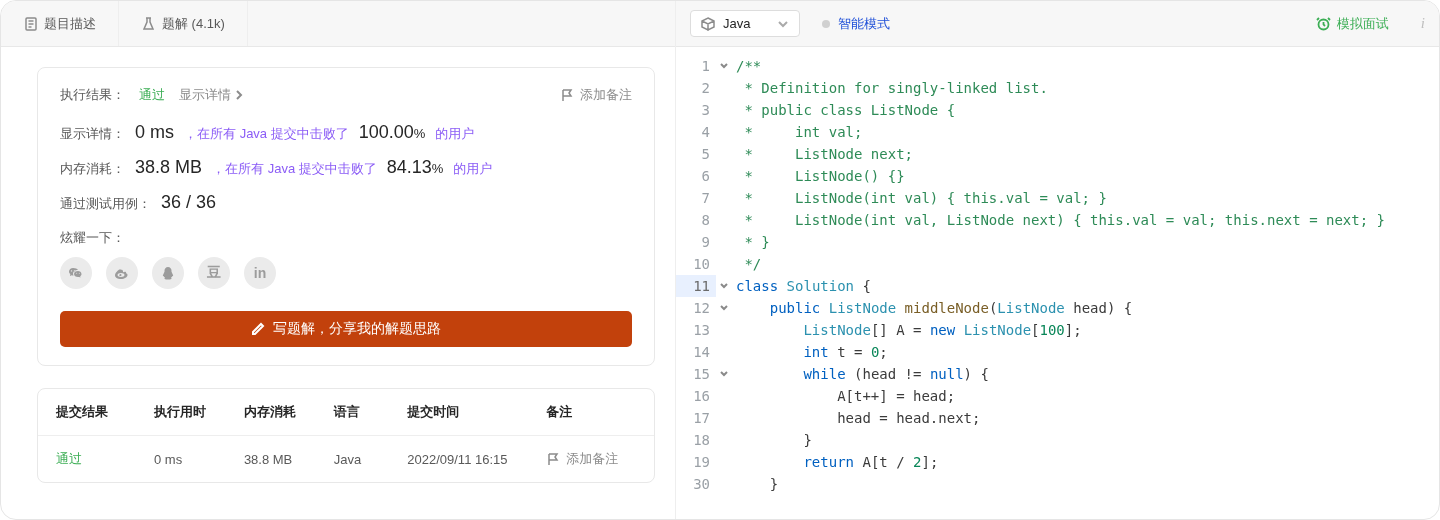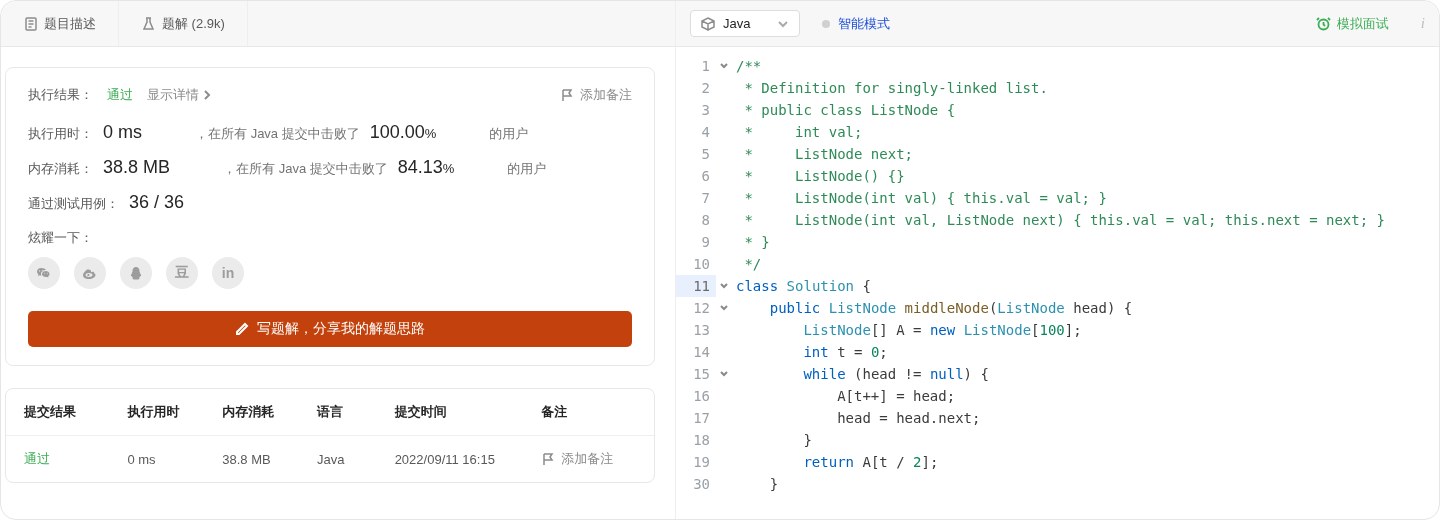--- a/index.html
+++ b/index.html
@@ -9,34 +9,34 @@
   .right-pane { flex: 1; display: flex; flex-direction: column; min-width: 0; }
 
   
   .tabbar { display: flex; background: #f7f7f7; border-bottom: 1px solid #e8e8e8; height: 46px; }
   .tab { display: flex; align-items: center; gap: 6px; padding: 0 22px; color: #595959; cursor: pointer; border-right: 1px solid #eee; }
   .tab svg { width: 15px; height: 15px; fill: none; stroke: #8c8c8c; stroke-width: 1.5; }
   .tab.active { background: #fff; color: #262626; font-weight: 500; }
   .tab.active svg { stroke: #262626; }
 
   
-  .content { padding: 20px 20px 10px 4px; overflow: auto; }
+  .content { padding: 20px 20px 10px 36px; overflow: auto; }
   .card { border: 1px solid #e8e8e8; border-radius: 8px; padding: 18px 22px; margin-bottom: 22px; }
   .result-row { display: flex; align-items: center; justify-content: space-between; margin-bottom: 18px; }
   .result-left { display: flex; align-items: center; gap: 14px; }
   .label { color: #595959; }
   .pass-badge { color: #3CAE55; font-weight: 500; }
   .link { color: #8c8c8c; display: inline-flex; align-items: center; gap: 2px; cursor: pointer; }
   .link svg { width: 12px; height: 12px; stroke: #8c8c8c; fill: none; stroke-width: 2; }
   .add-note { color: #8c8c8c; display: inline-flex; align-items: center; gap: 6px; cursor: pointer; }
   .add-note svg { width: 14px; height: 14px; stroke: #8c8c8c; fill: none; stroke-width: 1.5; }
 
   .metric-line { display: flex; align-items: baseline; gap: 10px; margin-bottom: 14px; font-size: 13px; }
   .metric-line .big { font-size: 18px; font-weight: 500; color: #262626; }
-  .metric-line .gray { color: #737373; margin-left: 43px; }
+  .metric-line .gray { color: #8b5cf6; }
   .metric-line .pct { font-size: 18px; font-weight: 500; color: #262626; }
   .metric-line .sm { font-size: 13px; }
 
   .share-label { color: #595959; margin-top: 16px; margin-bottom: 10px; }
   .share-icons { display: flex; gap: 14px; margin-bottom: 22px; }
   .circle { width: 32px; height: 32px; border-radius: 50%; background: #ebebeb; color: #9c9c9c; display: flex; align-items: center; justify-content: center; cursor: pointer; font-size:14px; font-weight:600; }
   .circle svg { width: 16px; height: 16px; fill: #9c9c9c; }
 
   .big-btn { width: 100%; background: #c2410c; color: #fff; border: none; border-radius: 5px; height: 36px; display: flex; align-items: center; justify-content: center; gap: 8px; cursor: pointer; font-size: 14px; }
   .big-btn svg { width: 14px; height: 14px; stroke: #fff; fill: none; stroke-width: 2; }
@@ -92,21 +92,21 @@
             <line x1="5.5" y1="8" x2="10.5" y2="8"></line>
             <line x1="5.5" y1="11" x2="8.5" y2="11"></line>
           </svg>
         <span>题目描述</span>
       </div>
       <div class="tab">
         <svg>
             <path d="M6 2v4L3 13h9L9 6V2"></path>
             <line x1="5" y1="2" x2="10" y2="2"></line>
           </svg>
-        <span>题解 (2.9k)</span>
+        <span>题解 (4.1k)</span>
       </div>
     </div>
 
     <div class="content">
       <div class="card">
         <div class="result-row">
           <div class="result-left">
             <span class="label">执行结果：</span>
             <span class="pass-badge">通过</span>
             <span class="link">
@@ -118,21 +118,21 @@
           </div>
           <span class="add-note">
             <svg>
                 <path d="M3 2v11M3 2h8l-2 3 2 3H3"></path>
               </svg>
             <span>添加备注</span>
           </span>
         </div>
 
         <div class="metric-line">
-          <span class="label">执行用时：</span>
+          <span class="label">显示详情：</span>
           <span class="big">0 ms</span>
           <span class="gray">，在所有 Java 提交中击败了</span>
           <span class="pct"><span>100.00</span><span class="sm">%</span></span>
           <span class="gray"> 的用户</span>
         </div>
 
         <div class="metric-line">
           <span class="label">内存消耗：</span>
           <span class="big">38.8 MB</span>
           <span class="gray">，在所有 Java 提交中击败了</span>

